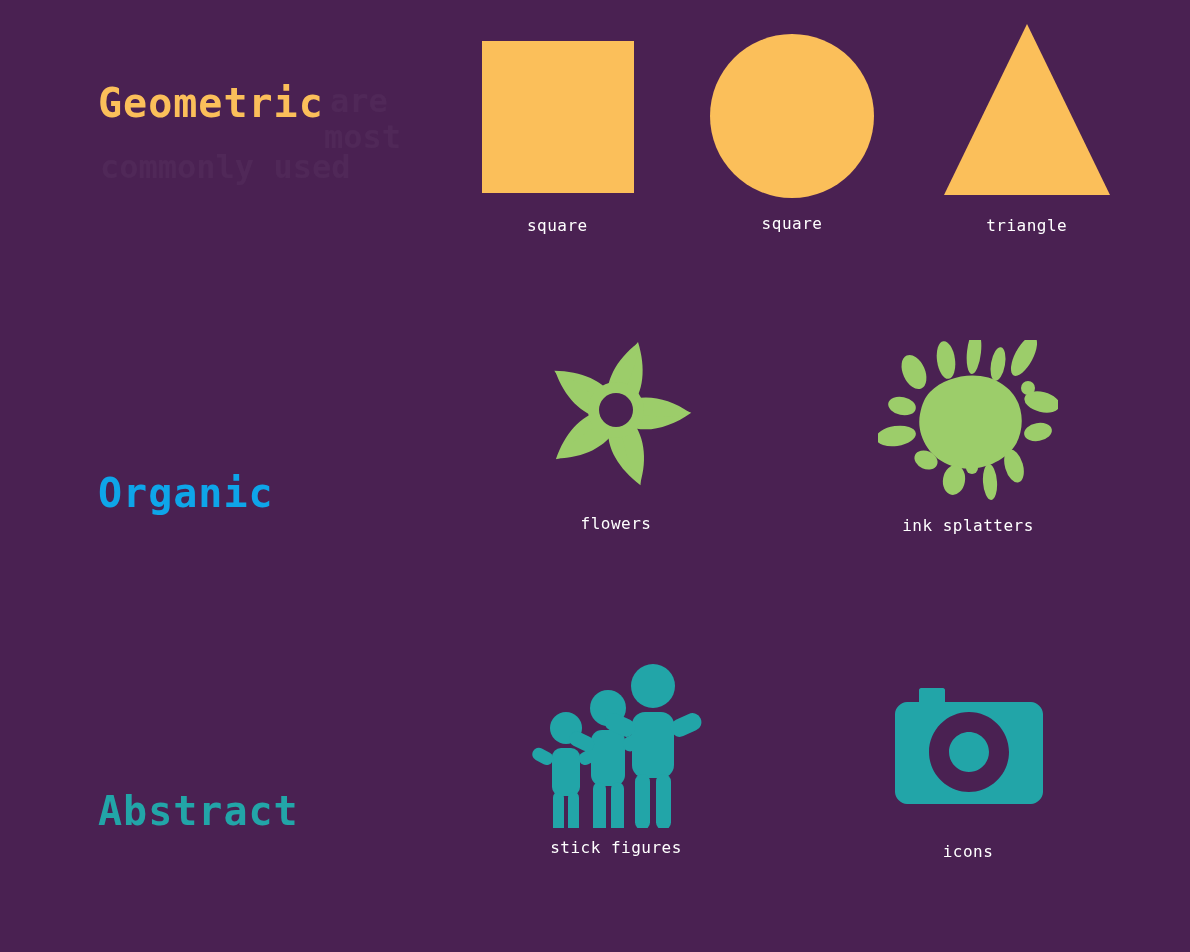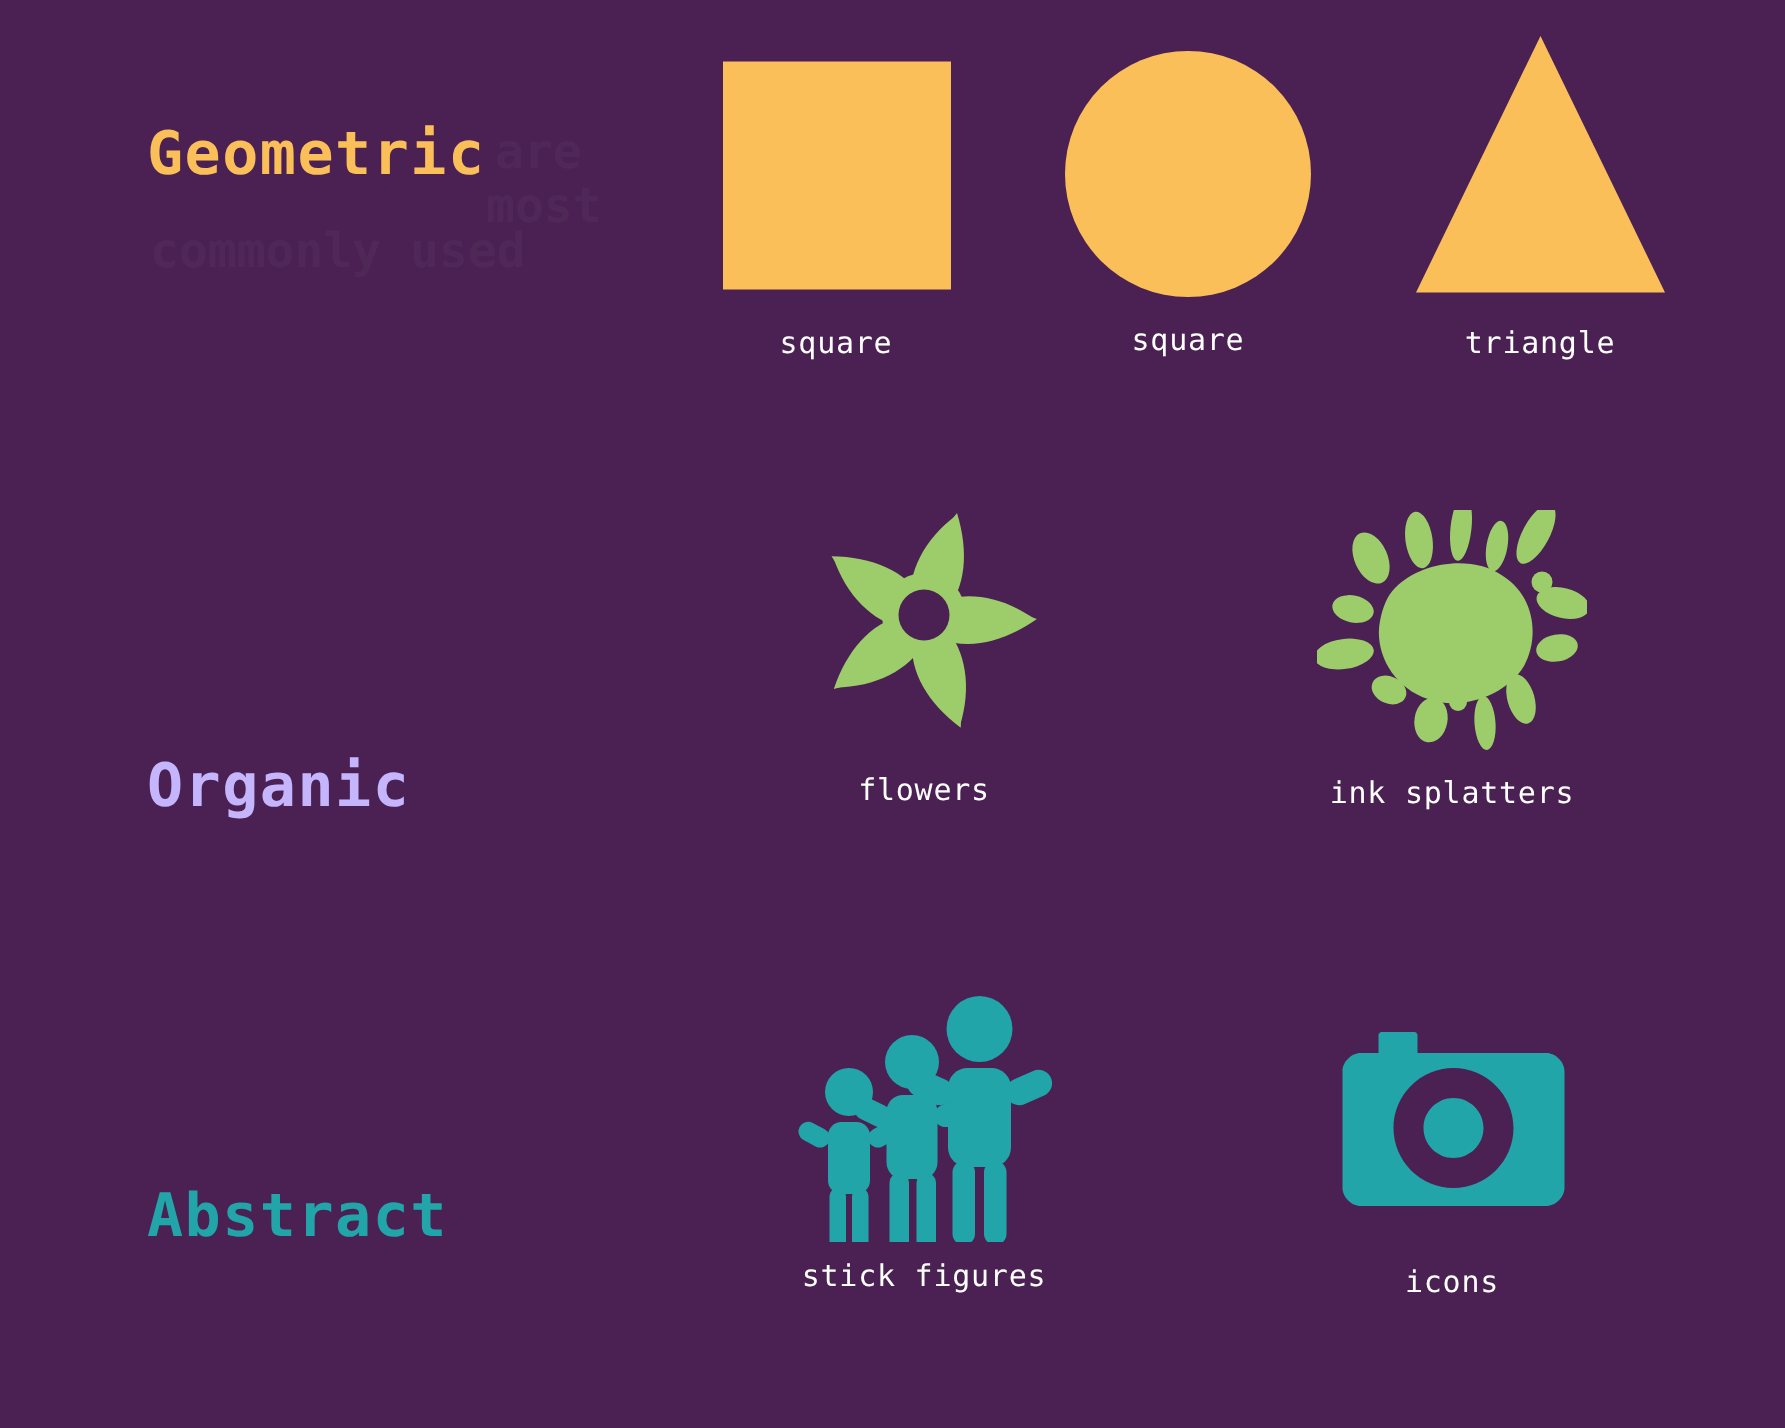--- a/index.html
+++ b/index.html
@@ -44,21 +44,21 @@
   .cat-label {
     position: absolute;
     left: 98px;
     font-family: "DejaVu Sans Mono", monospace;
     font-size: 40px;
     font-weight: bold;
     letter-spacing: 1px;
     white-space: nowrap;
   }
   #cat-geometric { top: 80px;  color: #fbbf5a; }
-  #cat-organic   { top: 140px; color: #c4b5fd; margin-top: 31px; }
+  #cat-organic   { top: 140px; color: #0ea5e9; }
   #cat-abstract  { top: 128px; color: #22a5a8; }
 
   
   .ghost {
     position: absolute;
     font-family: "DejaVu Sans Mono", monospace;
     font-size: 32px;
     font-weight: bold;
     color: rgba(255, 255, 255, 0.035);
     white-space: nowrap;
@@ -83,21 +83,21 @@
   }
   .art {
     display: flex;
     align-items: flex-end;
     justify-content: center;
   }
   .item-label {
     margin-top: 8px;
     color: #ffffff;
     font-family: "DejaVu Sans Mono", monospace;
-    font-size: 20px;
+    font-size: 16px;
     letter-spacing: 0.5px;
     white-space: nowrap;
   }
 
   
   #row-geometric .art { height: 200px; }
   #row-geometric .item-label { margin-top: 16px; }
   #row-organic .art { height: 170px; }
   #row-organic .item-label { margin-top: 14px; }
   #row-abstract .art { height: 168px; }

